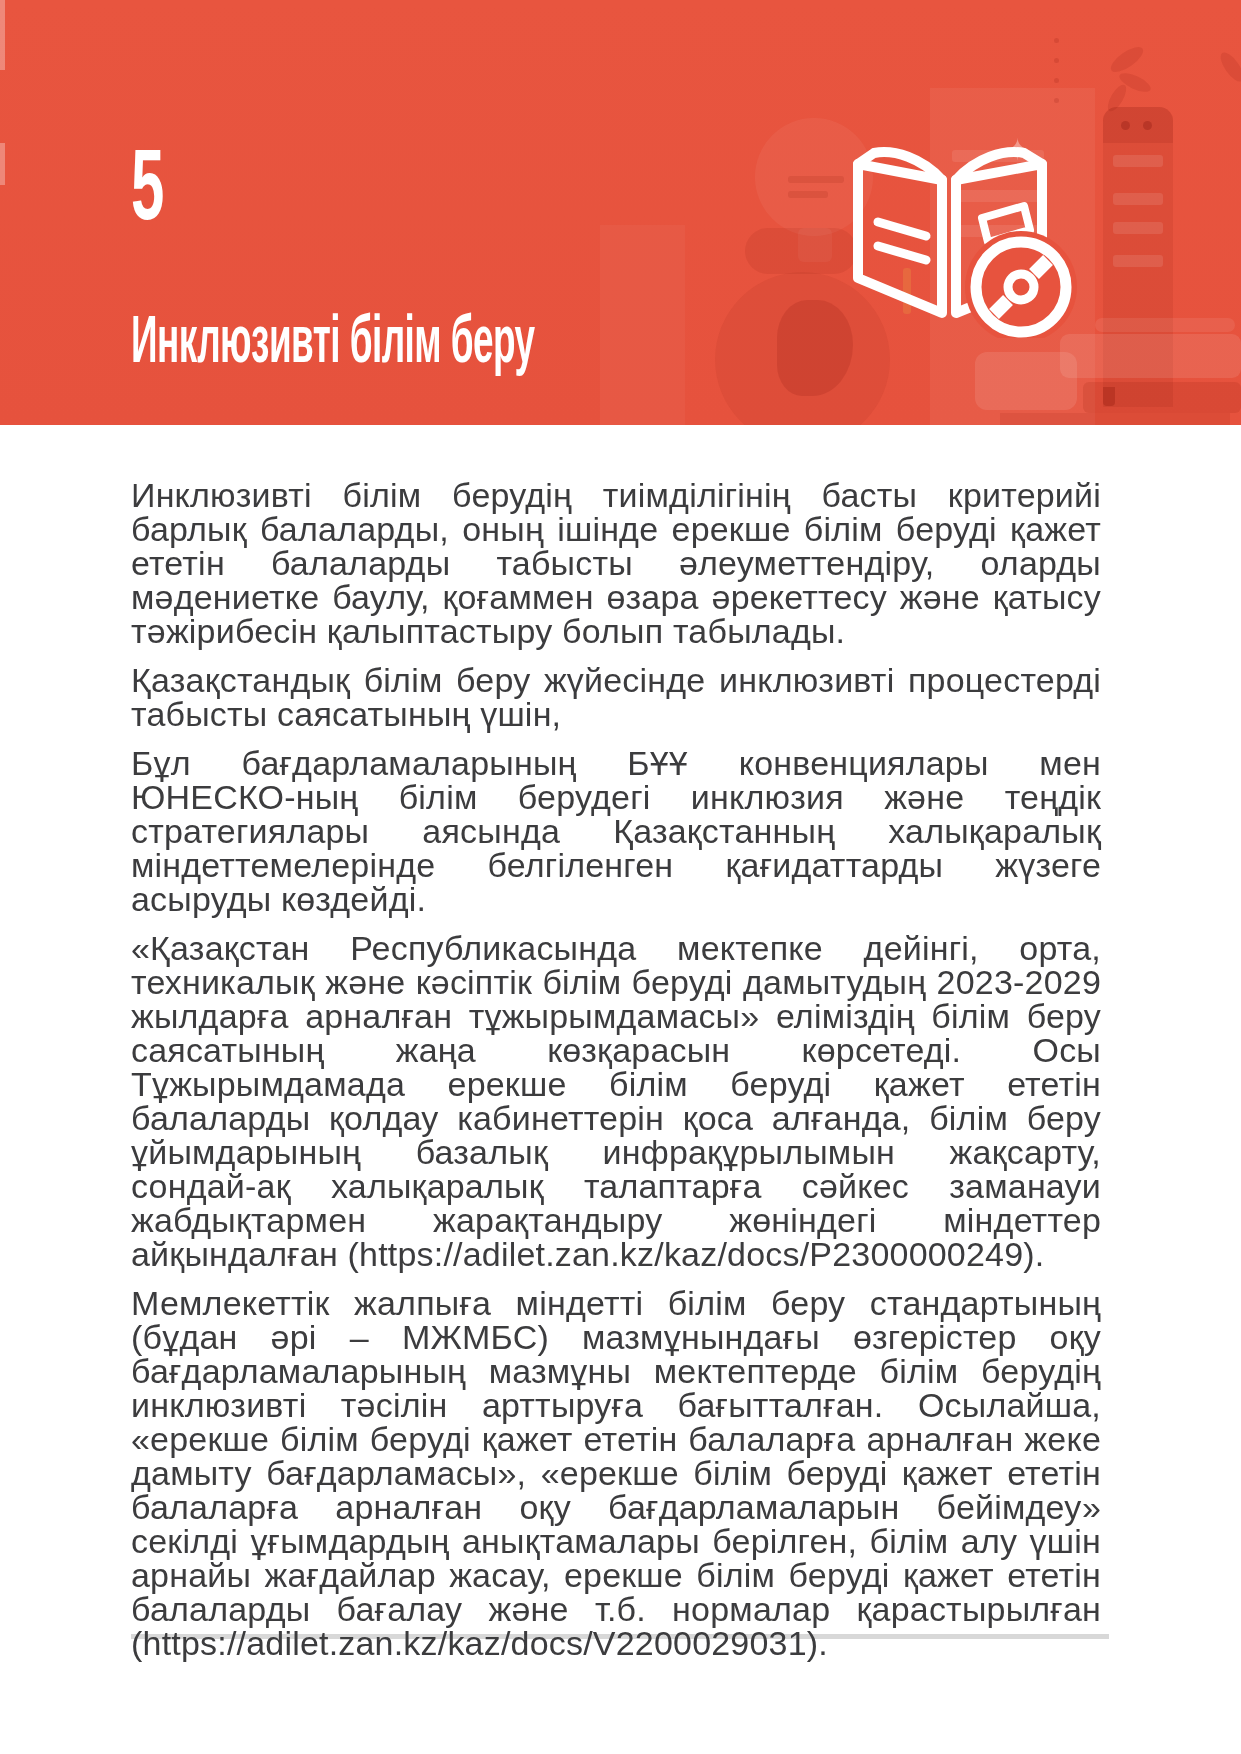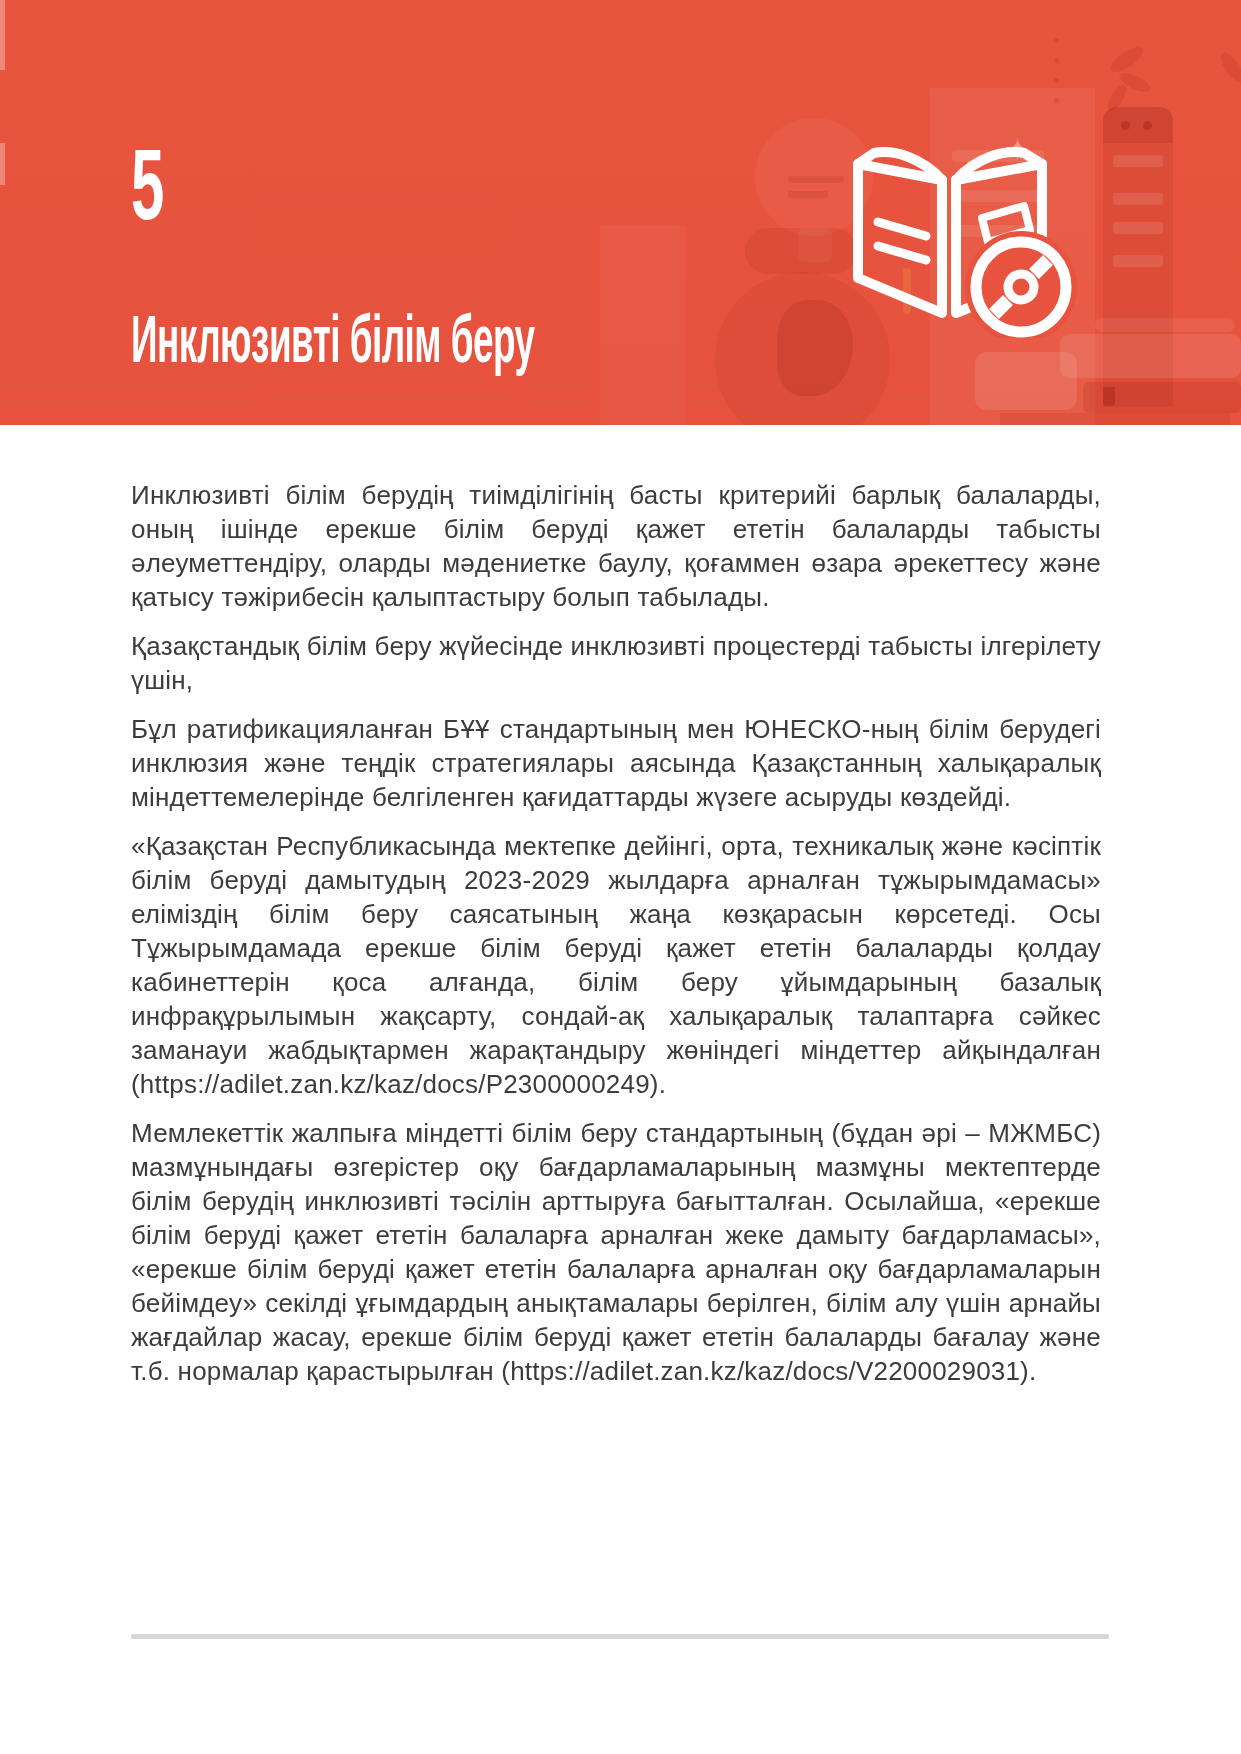--- a/index.html
+++ b/index.html
@@ -100,21 +100,21 @@
   
   .content {
     position: absolute;
     left: 131px; top: 478px;
     width: 978px;
     color: #3C3C3E;
     z-index: 2;
   }
   .content p {
     margin: 0 8px 15px 0;
-    font-size: 26px;
+    font-size: 34px;
     line-height: 34px;
     letter-spacing: 0.2px;
     text-align: justify;
   }
   .footer-divider {
     position: absolute;
     left: 131px; top: 1634px;
     width: 978px; height: 5px;
     background: #D8D8D8;
   }
@@ -193,20 +193,20 @@
         <path d="M164 196 L178 182 M204 156 L218 142" stroke="#ffffff" stroke-width="14" fill="none"></path>
       </g>
     </svg>
 
     <div class="chapter-number">5</div>
     <h1 class="chapter-title">Инклюзивті білім беру</h1>
   </header>
 
   <main class="content">
     <p>Инклюзивті білім берудің тиімділігінің басты критерийі барлық балаларды, оның ішінде ерекше білім беруді қажет ететін балаларды табысты әлеуметтендіру, оларды мәдениетке баулу, қоғаммен өзара әрекеттесу және қатысу тәжірибесін қалыптастыру болып табылады.</p>
-    <p>Қазақстандық білім беру жүйесінде инклюзивті процестерді табысты ілгерілету үшін,</p>
-    <p>Бұл ратификацияланған БҰҰ стандартының мен ЮНЕСКО-ның білім берудегі инклюзия және теңдік стратегиялары аясында Қазақстанның халықаралық міндеттемелерінде белгіленген қағидаттарды жүзеге асыруды көздейді.</p>
+    <p>Қазақстандық білім беру жүйесінде инклюзивті процестерді табысты саясатының үшін,</p>
+    <p>Бұл бағдарламаларының БҰҰ конвенциялары мен ЮНЕСКО-ның білім берудегі инклюзия және теңдік стратегиялары аясында Қазақстанның халықаралық міндеттемелерінде белгіленген қағидаттарды жүзеге асыруды көздейді.</p>
     <p>«Қазақстан Республикасында мектепке дейінгі, орта, техникалық және кәсіптік білім беруді дамытудың 2023-2029 жылдарға арналған тұжырымдамасы» еліміздің білім беру саясатының жаңа көзқарасын көрсетеді. Осы Тұжырымдамада ерекше білім беруді қажет ететін балаларды қолдау кабинеттерін қоса алғанда, білім беру ұйымдарының базалық инфрақұрылымын жақсарту, сондай-ақ халықаралық талаптарға сәйкес заманауи жабдықтармен жарақтандыру жөніндегі міндеттер айқындалған (https://adilet.zan.kz/kaz/docs/P2300000249).</p>
     <p>Мемлекеттік жалпыға міндетті білім беру стандартының (бұдан әрі – МЖМБС) мазмұнындағы өзгерістер оқу бағдарламаларының мазмұны мектептерде білім берудің инклюзивті тәсілін арттыруға бағытталған. Осылайша, «ерекше білім беруді қажет ететін балаларға арналған жеке дамыту бағдарламасы», «ерекше білім беруді қажет ететін балаларға арналған оқу бағдарламаларын бейімдеу» секілді ұғымдардың анықтамалары берілген, білім алу үшін арнайы жағдайлар жасау, ерекше білім беруді қажет ететін  балаларды бағалау және т.б. нормалар қарастырылған (https://adilet.zan.kz/kaz/docs/V2200029031).</p>
   </main>
 
   <div class="footer-divider"></div>
 </div>
 
 </body></html>

